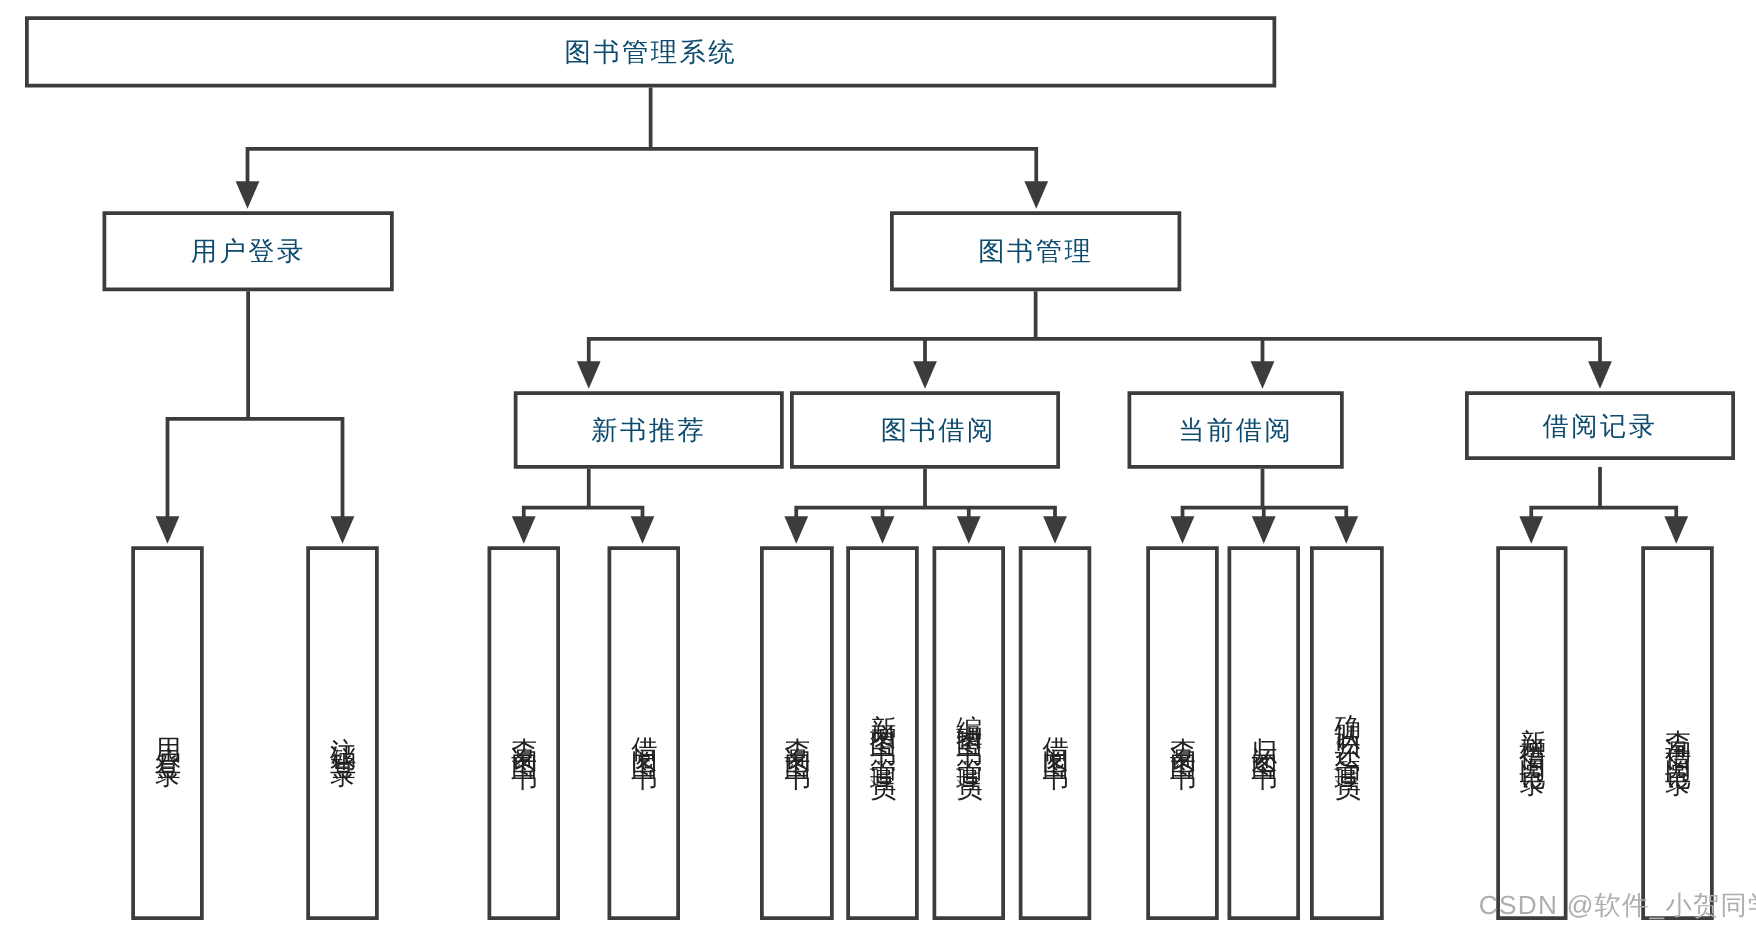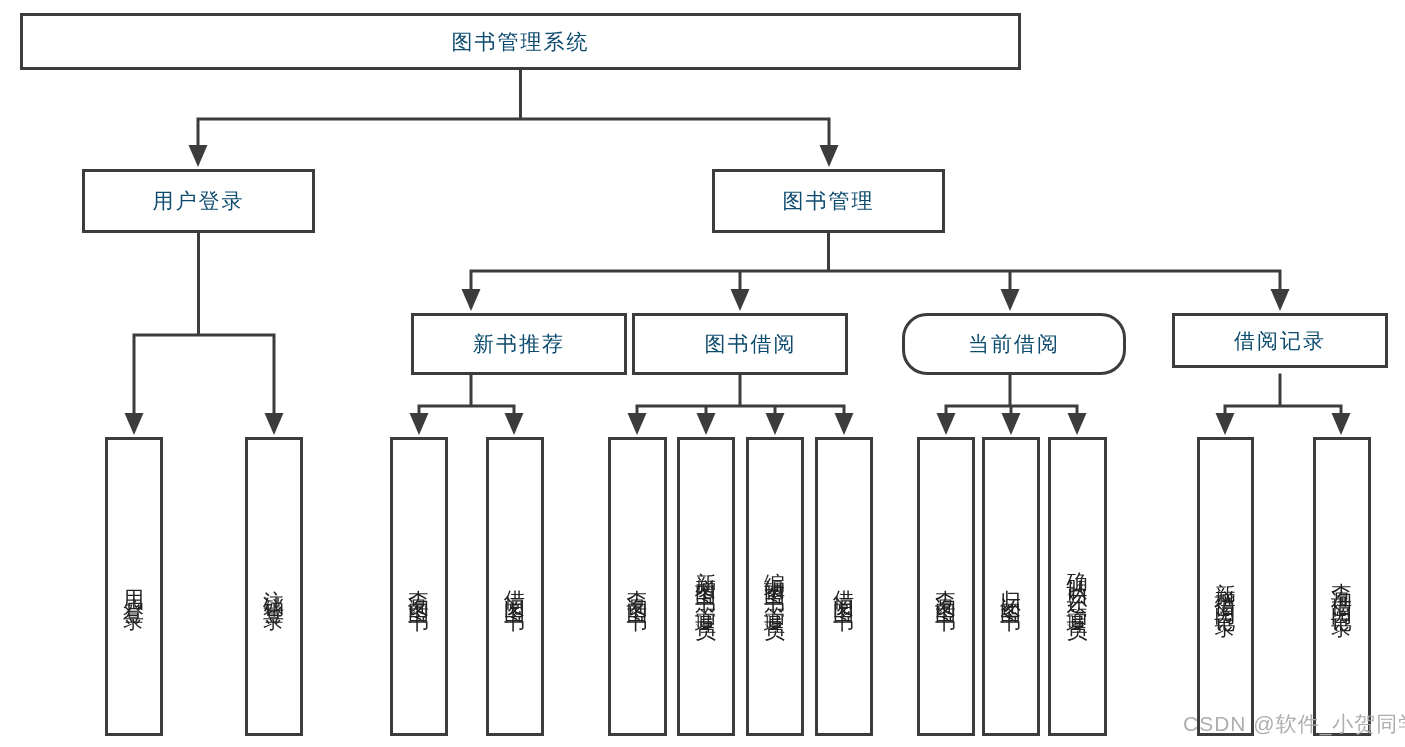--- a/index.html
+++ b/index.html
@@ -107,21 +107,21 @@
   <div class="box" style="left:712px;top:169px;width:233px;height:64px;">
     <span class="hlabel">图书管理</span>
   </div>
 
   <div class="box" style="left:363px;top:313px;width:216px;height:62px;margin-left:48px;">
     <span class="hlabel">新书推荐</span>
   </div>
   <div class="box" style="left:632px;top:313px;width:216px;height:62px;padding-left:21px;">
     <span class="hlabel">图书借阅</span>
   </div>
-  <div class="box" style="left:902px;top:313px;width:224px;height:62px;border-radius:25px;">
+  <div class="box" style="left:902px;top:313px;width:173px;height:62px;">
     <span class="hlabel">当前借阅</span>
   </div>
   <div class="box" style="left:1172px;top:313px;width:216px;height:55px;">
     <span class="hlabel">借阅记录</span>
   </div>
 
   <div class="box" style="left:105px;top:437px;width:58px;height:299px;">
     <span class="vlabel">用户登录</span>
   </div>
   <div class="box" style="left:245px;top:437px;width:58px;height:299px;">

